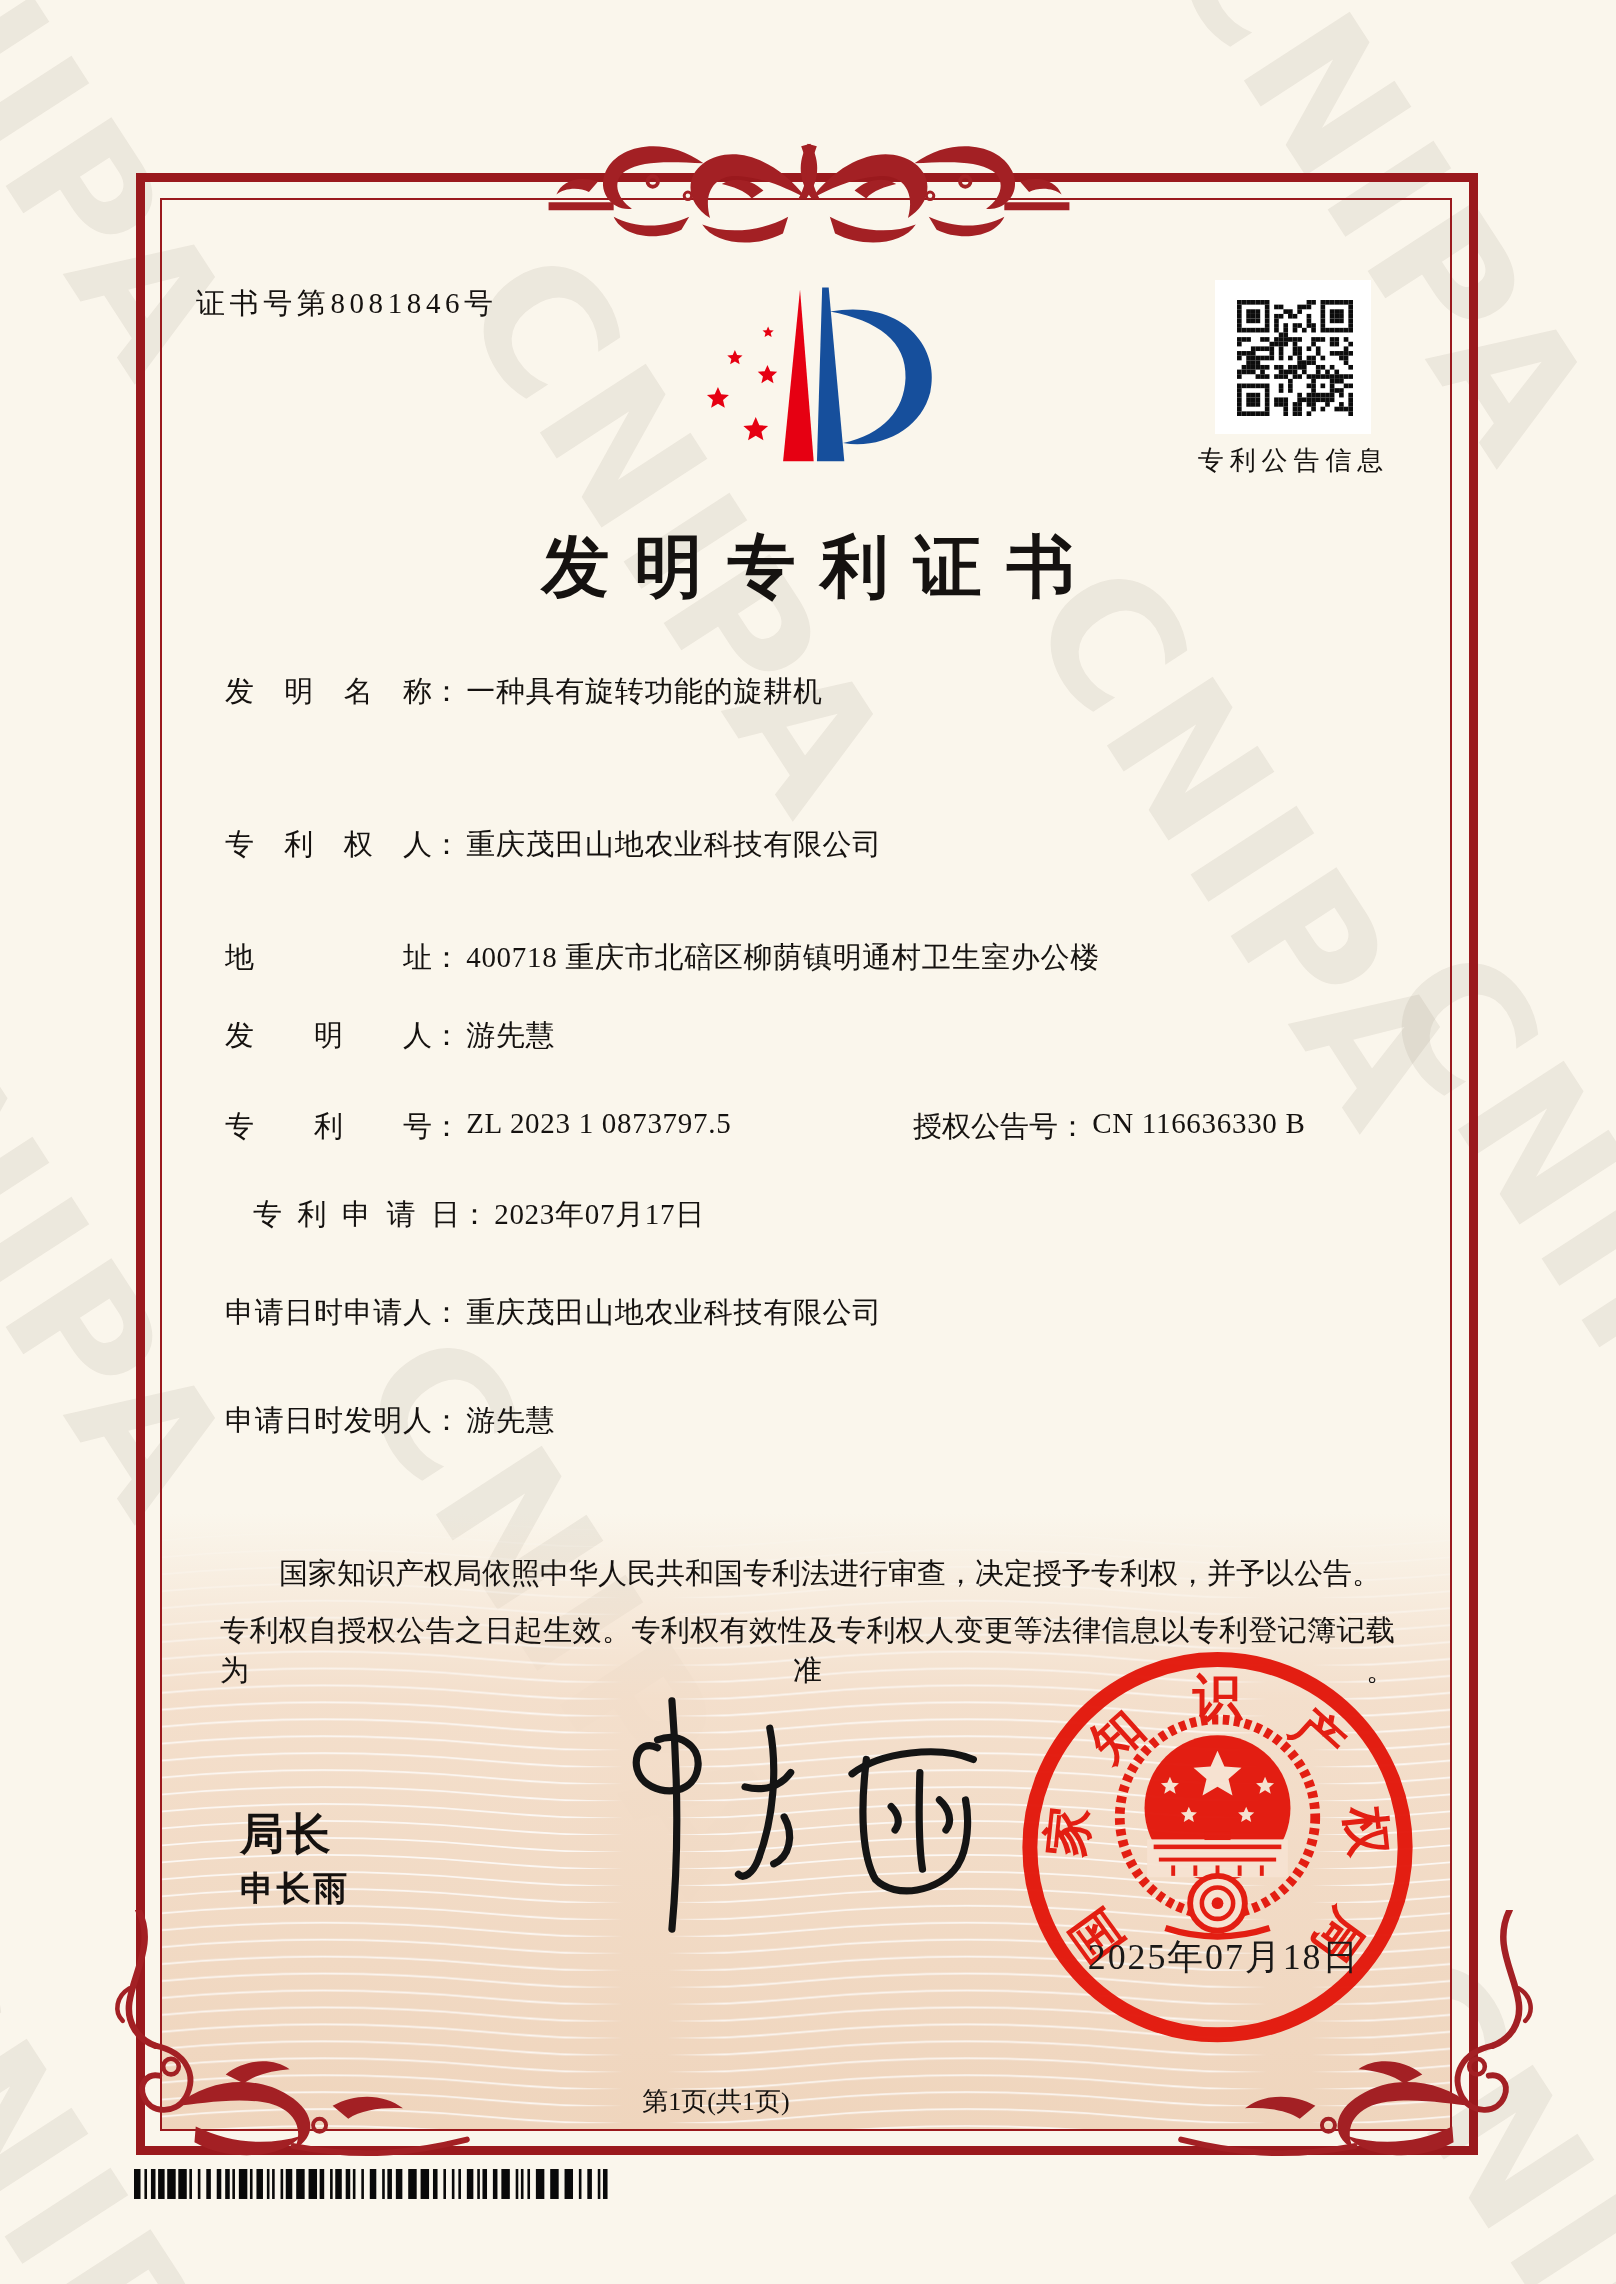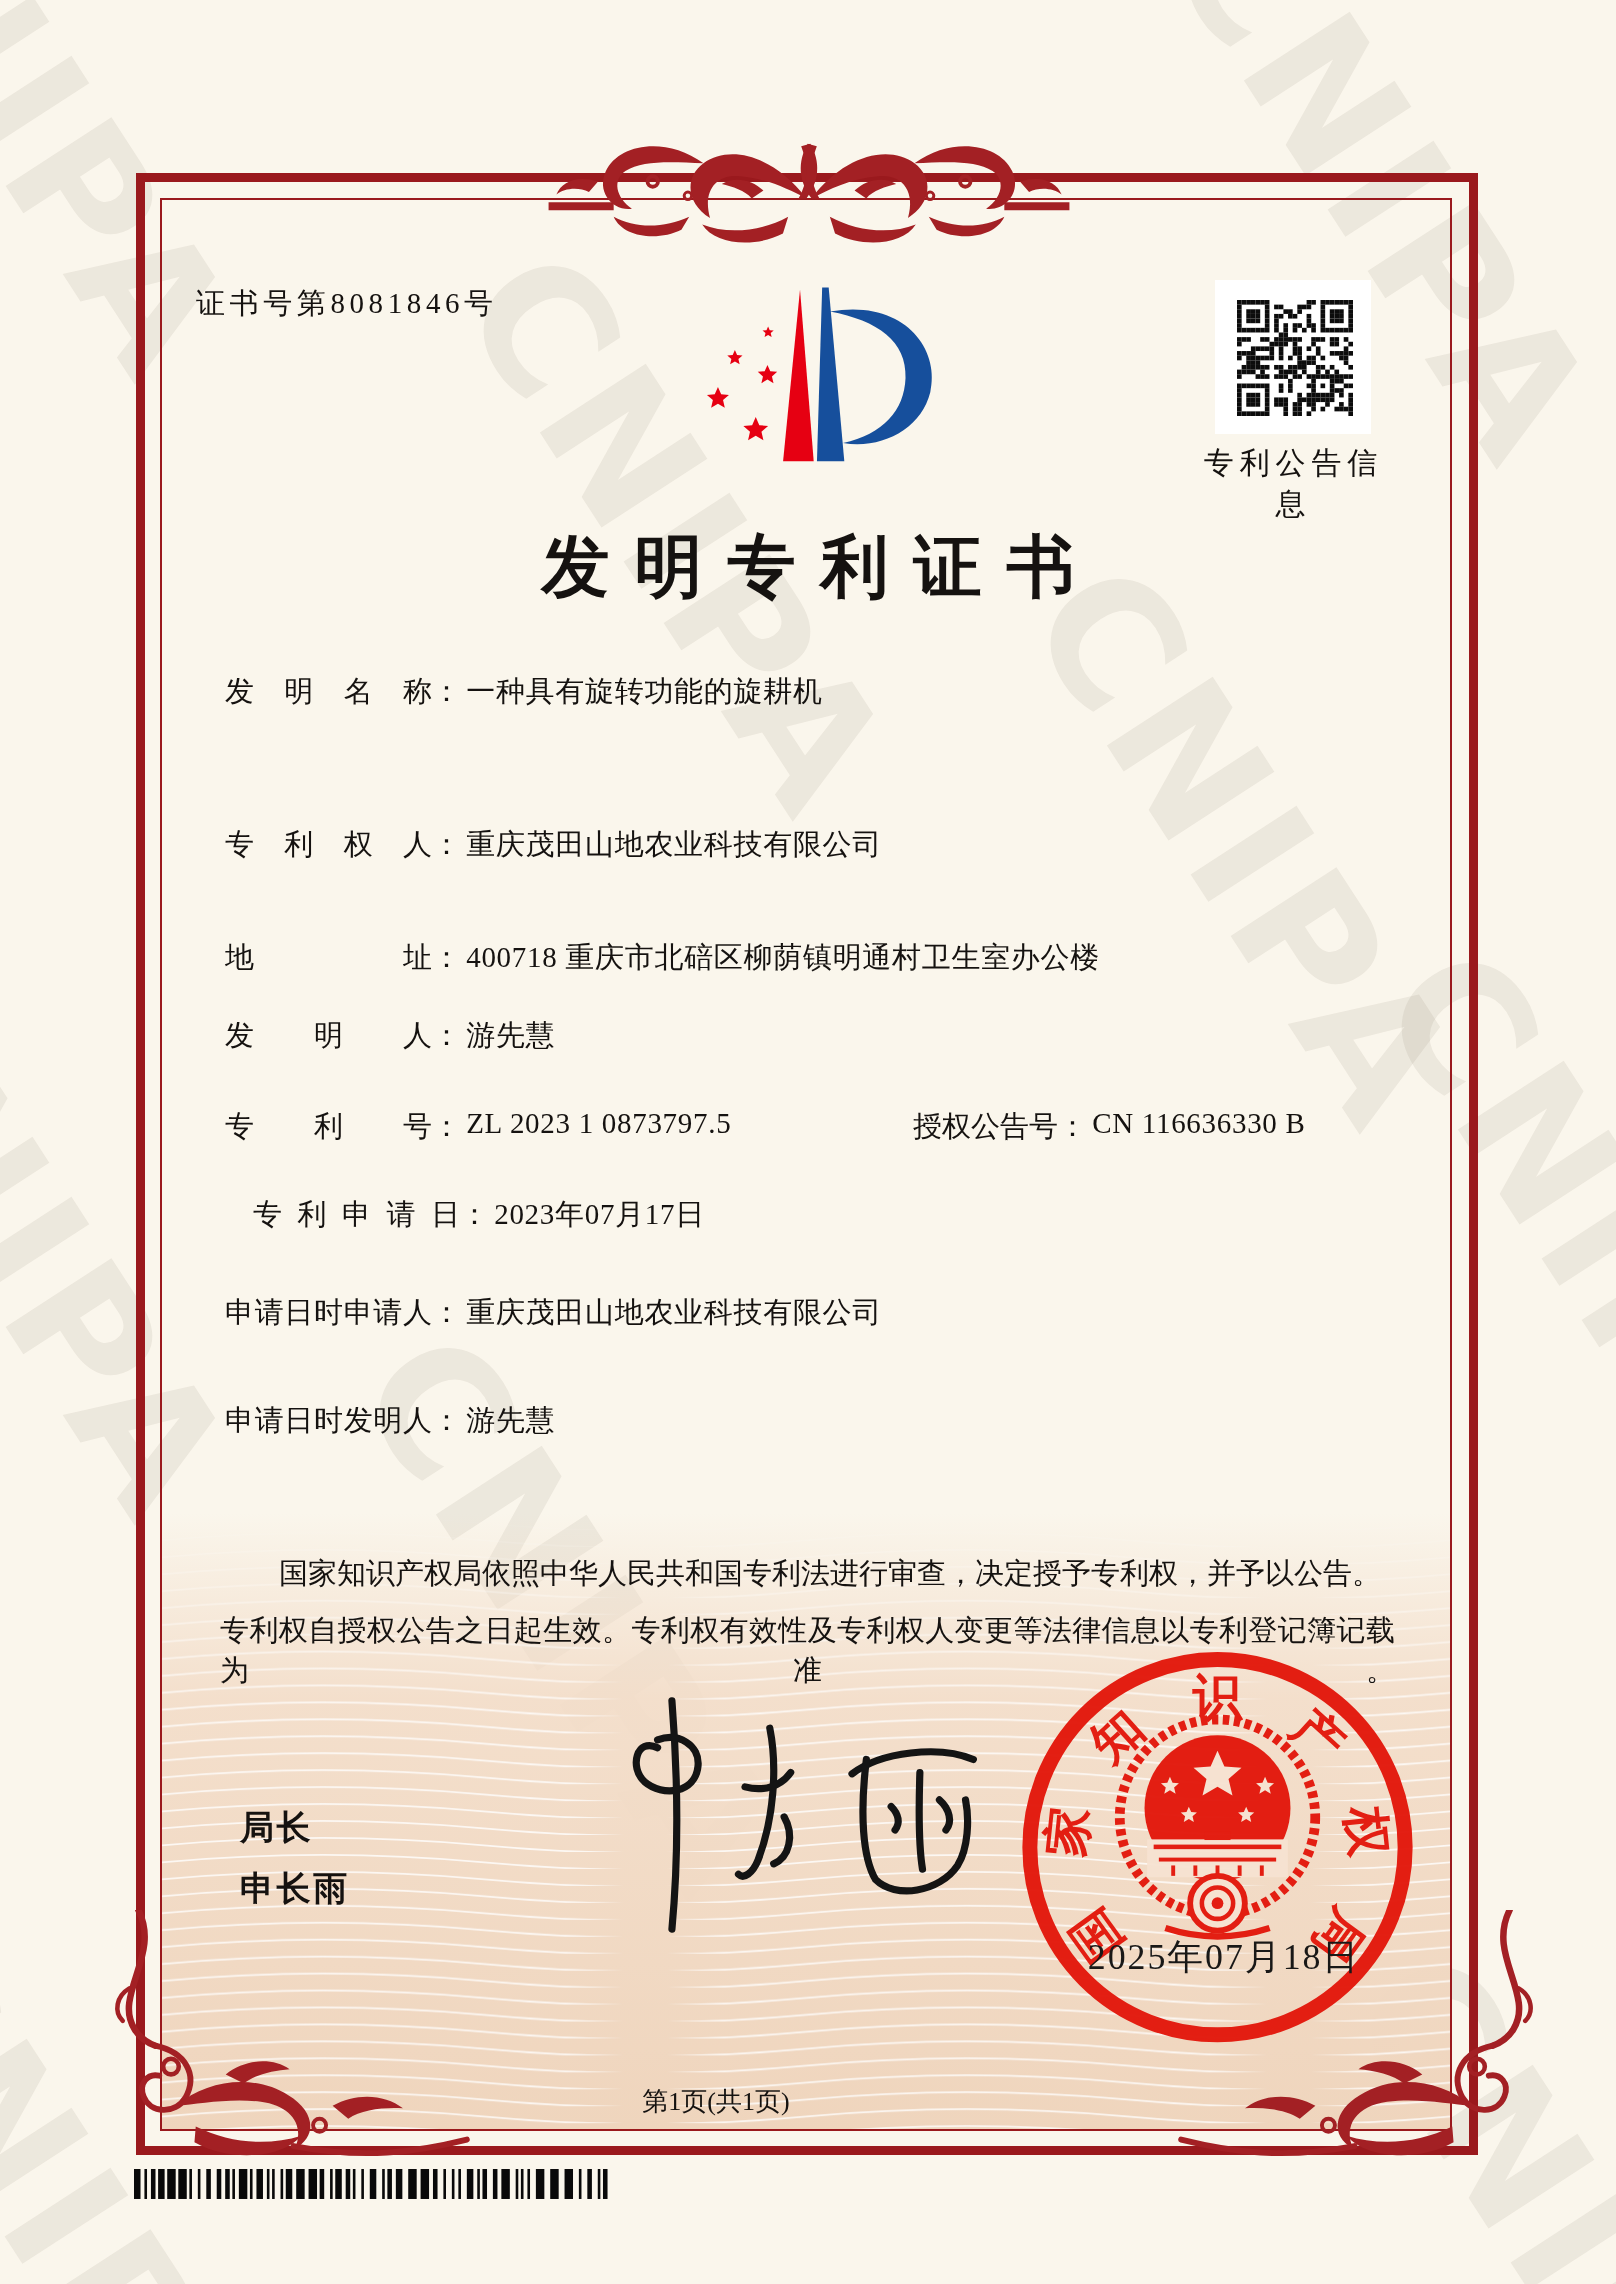--- a/index.html
+++ b/index.html
@@ -25,35 +25,35 @@
   
   .orn{position:absolute;pointer-events:none;}
   .orn-top{left:548px;top:119px;}
   .orn-bl{left:98px;top:1910px;}
   .orn-br{left:1159px;top:1910px;transform:scaleX(-1);}
   
   .cert-no{position:absolute;left:196px;top:284px;font-size:29px;letter-spacing:4.6px;}
   .logo{position:absolute;left:688px;top:271px;}
   .qr-white{position:absolute;left:1215px;top:280px;width:156px;height:154px;background:#ffffff;}
   .qr-svg{position:absolute;left:1237px;top:300px;}
-  .qr-caption{position:absolute;left:1188px;top:443px;width:211px;text-align:center;font-size:30px;letter-spacing:5.9px;}
+  .qr-caption{position:absolute;left:1188px;top:443px;width:211px;text-align:center;font-size:26px;letter-spacing:5.9px;}
   .title{position:absolute;left:0;top:494px;width:1616px;text-align:center;
          font-size:68px;font-weight:700;letter-spacing:25px;text-indent:25px;margin-top:28px;}
   
   .row{position:absolute;font-size:29px;white-space:nowrap;}
   .row .lbl{display:inline-block;width:207px;text-align:justify;text-align-last:justify;vertical-align:top;}
   .row .lbl-plain{display:inline-block;vertical-align:top;}
   .row .colon{display:inline-block;vertical-align:top;}
   .row .val{display:inline-block;vertical-align:top;letter-spacing:0.7px;margin-left:5.2px;}
   
   .para{position:absolute;left:220px;width:1175px;font-size:29px;}
   .para-1{top:1554px;padding-left:59px;}
   .para-2{top:1611px;text-align:justify;text-align-last:justify;}
   
-  .signer-title{position:absolute;left:240px;top:1805px;font-size:34px;font-weight:700;
+  .signer-title{position:absolute;left:240px;top:1805px;font-size:44px;font-weight:700;
       font-family:"Liberation Sans","DejaVu Sans",sans-serif;letter-spacing:2.6px;}
   .signer-name{position:absolute;left:240px;top:1866px;font-size:34px;font-weight:700;
       font-family:"Liberation Sans","DejaVu Sans",sans-serif;letter-spacing:2.6px;}
   .sig-svg{position:absolute;left:574px;top:1689px;}
   
   .seal{position:absolute;left:1009px;top:1640px;opacity:0.96;}
   .seal text{font-family:"Liberation Serif","DejaVu Serif",serif;}
   .seal-ring-char{font-size:76px;font-weight:700;fill:#e3170b;}
   .seal-date{font-size:55px;fill:#111111;letter-spacing:3px;}
   

